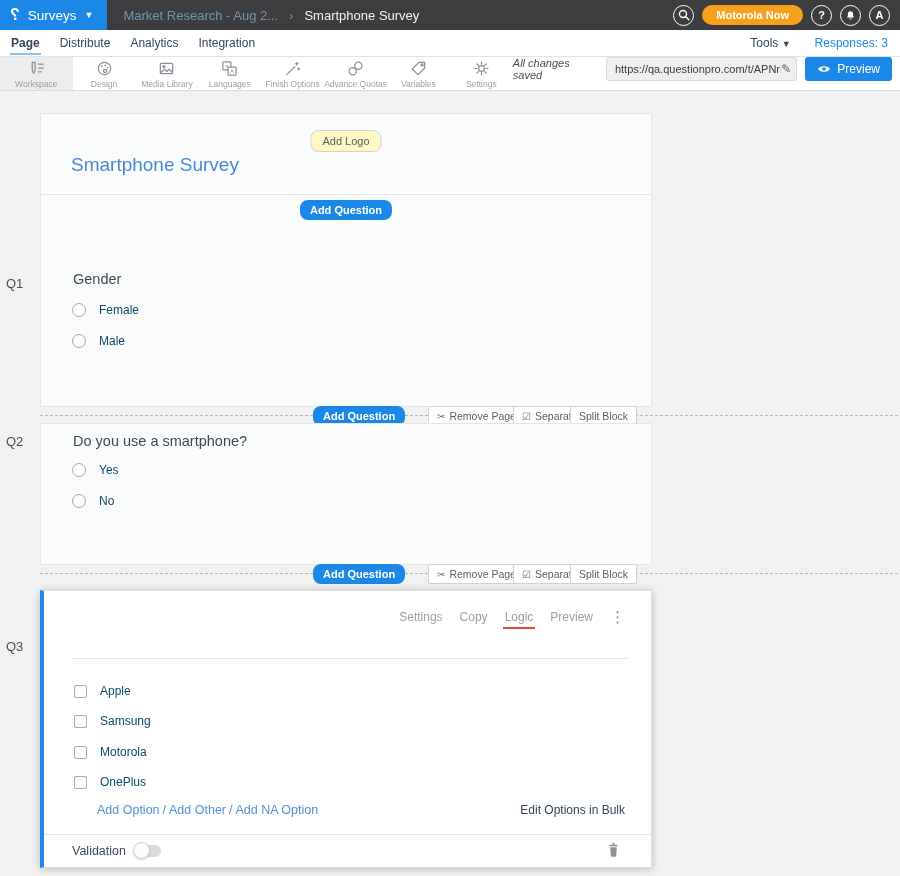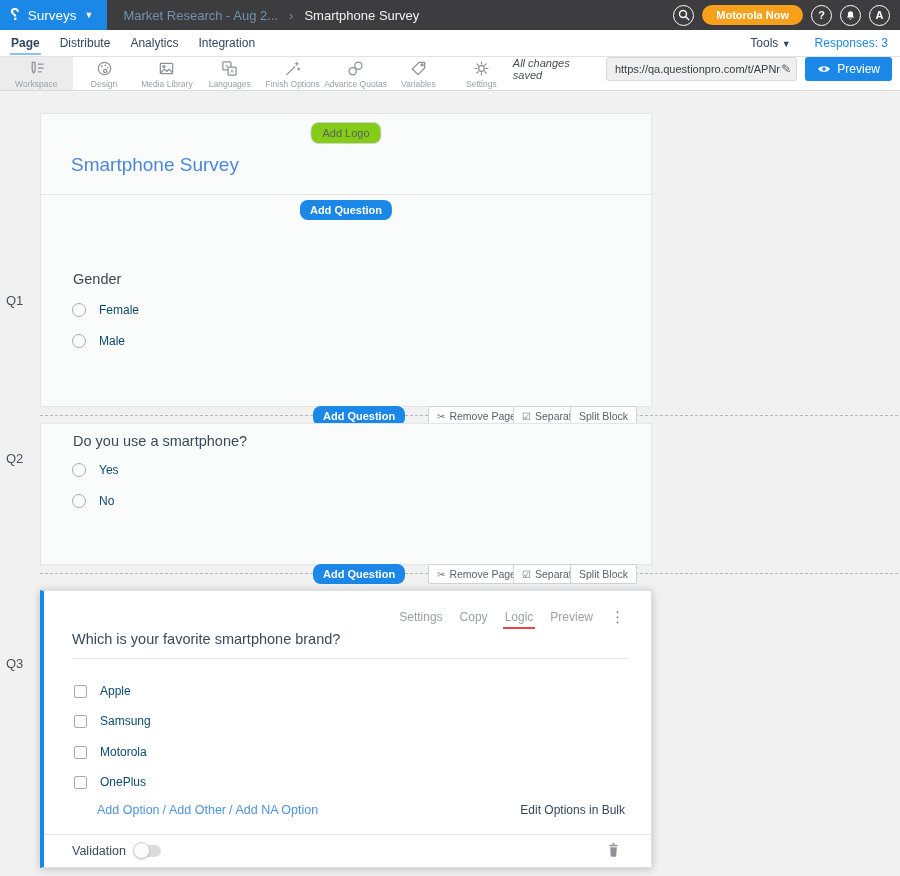--- a/index.html
+++ b/index.html
@@ -47,30 +47,30 @@
   .urlbox { display:flex; align-items:center; background:#efefef; border:1px solid #d6d8da;
             border-radius:3px; height:24px; width:200px; padding:0 5px 0 8px; }
   .urlbox input { border:none; background:transparent; font-size:11px; color:#3a3d41;
                   flex:1; min-width:0; font-family:inherit; outline:none; }
   .pencil { font-size:12px; color:#55585c; cursor:pointer; }
   .preview-btn { background:#1b87e6; color:#fff; border:none; border-radius:3px; height:24px;
                  padding:0 12px; font-size:12px; display:flex; align-items:center; gap:6px; }
 
   
   .workarea { position:relative; height:785px; background:#f1f1f2; }
-  .qlabel { position:absolute; left:6px; font-size:13px; color:#4a4f57;margin-top:17px; }
+  .qlabel { position:absolute; left:6px; font-size:13px; color:#4a4f57; }
   .canvas-block { position:absolute; left:40px; width:612px; background:#fafbfb;
                   border:1px solid #e3e5e7; }
   #blk-header { top:22px; height:82px; }
   #blk-q1 { top:103px; height:213px; }
   #blk-q2 { top:332px; height:142px; }
 
   .survey-title { position:absolute; left:30px; top:40px; font-size:19px; color:#4d87d8; cursor:text; }
-  .addlogo-btn { position:absolute; top:8px; left:50%; transform:translateX(-50%);
-                 background:#84cc16; border:1px solid #d0d3d6; border-radius:8px;
+  .addlogo-btn { position:absolute; top:16px; left:50%; transform:translateX(-50%);
+                 background:#fef9c3; border:1px solid #d0d3d6; border-radius:8px;
                  font-size:11px; color:#5a6068; padding:4px 11px; }
 
   .btn-blue { background:#1b87e6; color:#fff; font-size:11px; font-weight:bold;
               padding:4px 10px; border:none; border-radius:8px; white-space:nowrap; }
   .block-addq { position:absolute; top:5px; left:50%; transform:translateX(-50%); }
 
   .q-text { position:absolute; left:32px; font-size:14.5px; color:#3b4a59; cursor:pointer; }
   .opt-row { position:absolute; left:31px; display:flex; align-items:center; gap:13px;
              color:#0c4a6e; font-size:12px; }
   .radio { width:14px; height:14px; border:1.5px solid #a6abb0; border-radius:50%;
@@ -312,21 +312,20 @@
   </div>
 
   <section id="q3-card">
     <div class="card-tabs">
       <span class="card-tab">Settings</span>
       <span class="card-tab">Copy</span>
       <span class="card-tab logic-active">Logic</span>
       <span class="card-tab">Preview</span>
       <span class="kebab">⋮</span>
     </div>
-    <div class="q3-title">Which is your favorite smartphone brand?</div>
     <div class="q3-underline"></div>
 
     <div class="opt-row q3-opt" style="top:93px">
       <span class="cbox"></span>
       <span>Apple</span>
     </div>
     <div class="opt-row q3-opt" style="top:123px">
       <span class="cbox"></span>
       <span>Samsung</span>
     </div>

